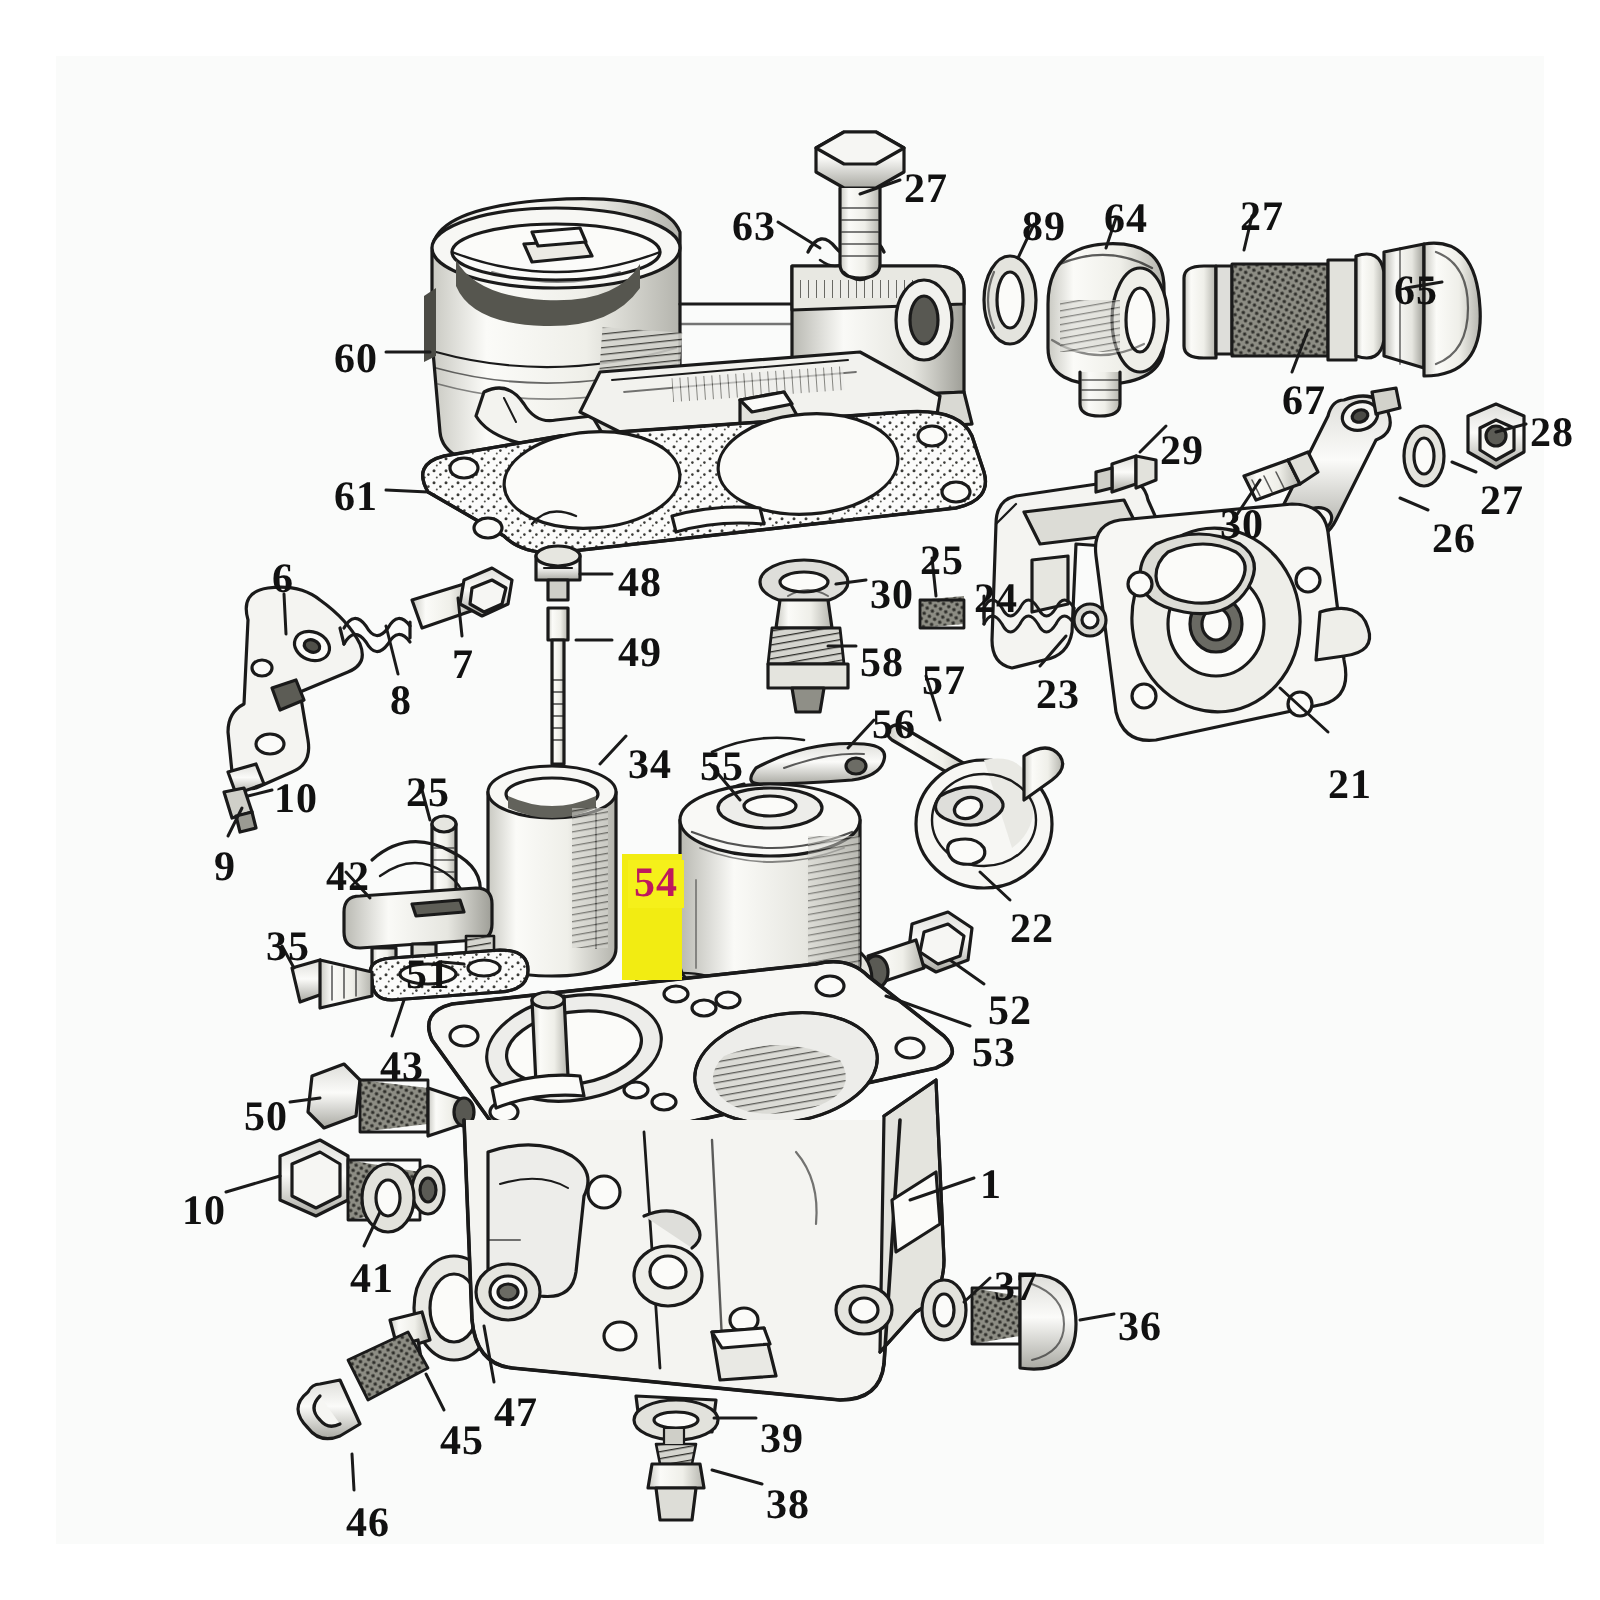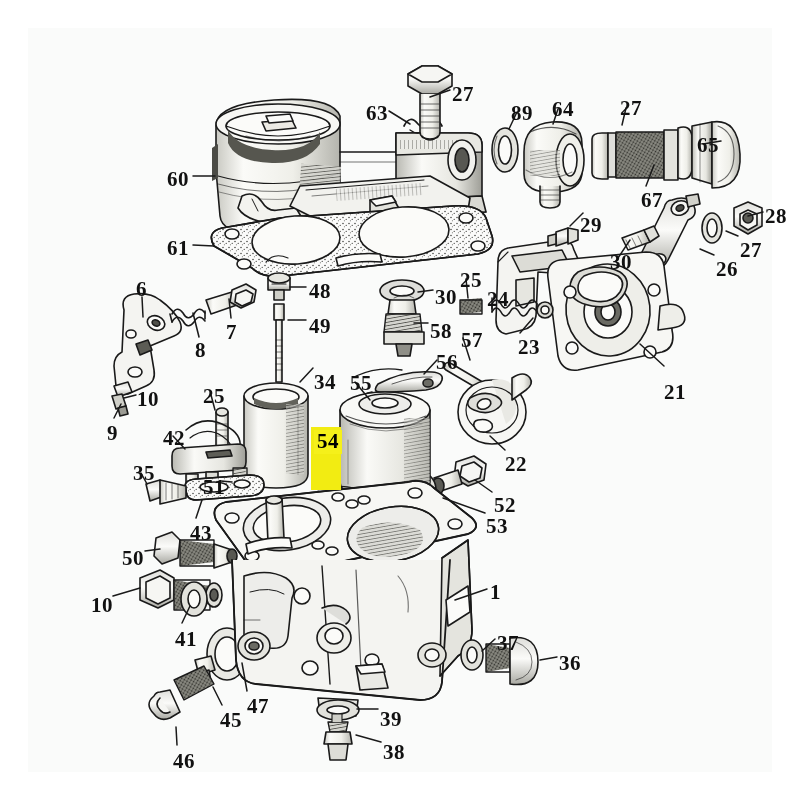--- a/index.html
+++ b/index.html
@@ -28,21 +28,21 @@
     font-size:21px;
     line-height:21px;
     color:#111111;
     letter-spacing:0.5px;
     white-space:nowrap;
     user-select:none;
   }
   .lbl.hl{
     background:#f5f01a;
     padding:1px 3px 2px 3px;
-    color:#000000;
+    color:#be185d;
   }
   
   #hl-box{
     position:absolute;
     background:#f2ec12;
     border:0;
   }
 </style>
 </head>
 <body>

